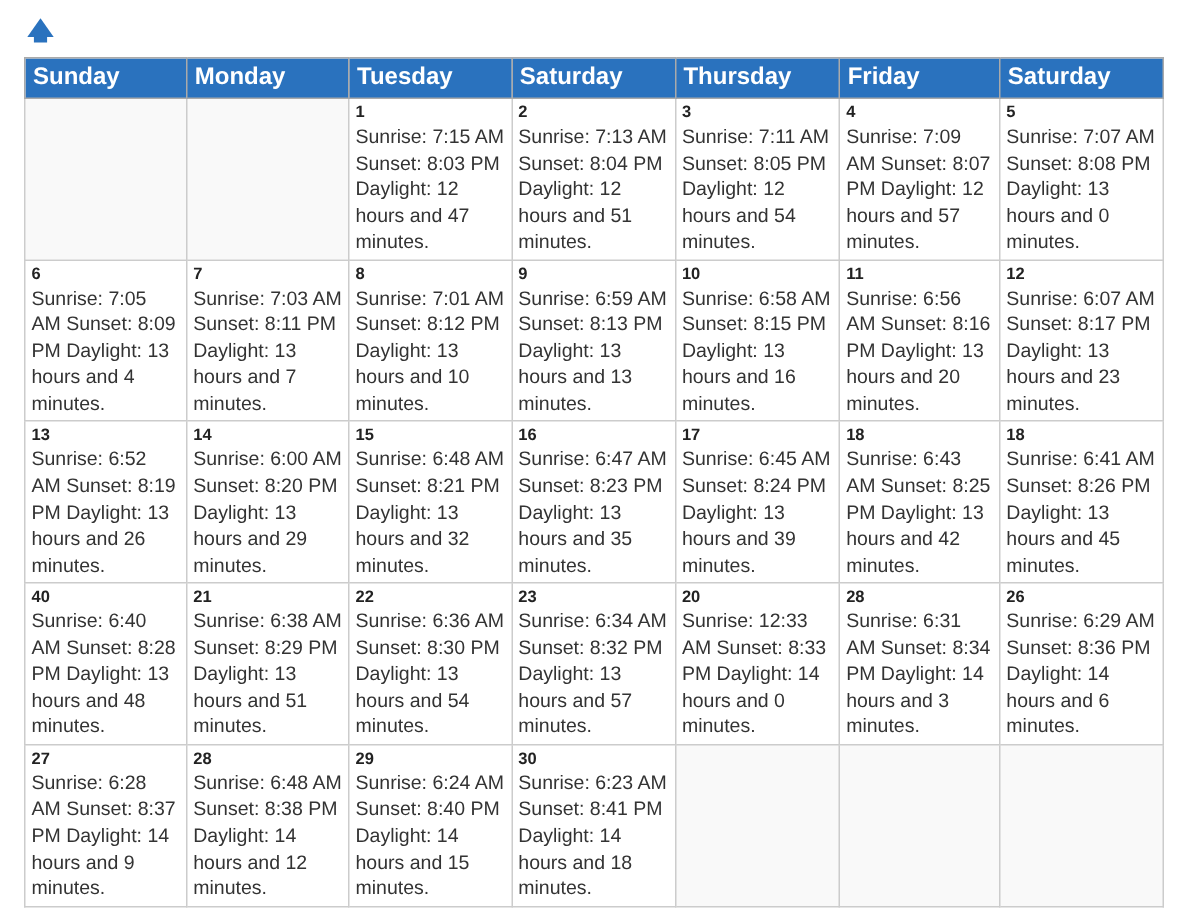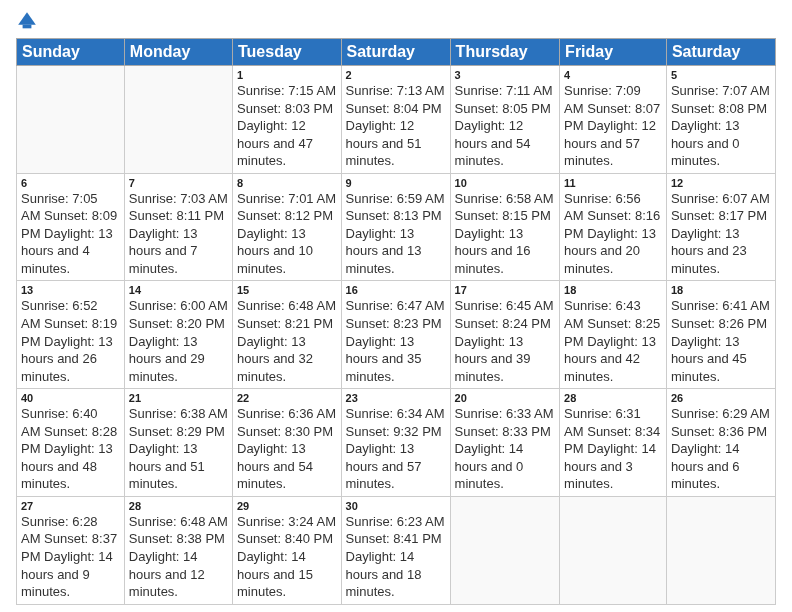--- a/index.html
+++ b/index.html
@@ -263,26 +263,26 @@
           </td>
           <td>
             <span class="day-num">22</span>
             <div class="day-info">Sunrise: 6:36 AM
 Sunset: 8:30 PM
 Daylight: 13 hours and 54 minutes.</div>
           </td>
           <td>
             <span class="day-num">23</span>
             <div class="day-info">Sunrise: 6:34 AM
-Sunset: 9:32 PM
+Sunset: 8:32 PM
 Daylight: 13 hours and 57 minutes.</div>
           </td>
           <td>
             <span class="day-num">20</span>
-            <div class="day-info">Sunrise: 6:33 AM
+            <div class="day-info">Sunrise: 12:33 AM
 Sunset: 8:33 PM
 Daylight: 14 hours and 0 minutes.</div>
           </td>
           <td>
             <span class="day-num">28</span>
             <div class="day-info">Sunrise: 6:31 AM
 Sunset: 8:34 PM
 Daylight: 14 hours and 3 minutes.</div>
           </td>
           <td>
@@ -300,21 +300,21 @@
 Daylight: 14 hours and 9 minutes.</div>
           </td>
           <td>
             <span class="day-num">28</span>
             <div class="day-info">Sunrise: 6:48 AM
 Sunset: 8:38 PM
 Daylight: 14 hours and 12 minutes.</div>
           </td>
           <td>
             <span class="day-num">29</span>
-            <div class="day-info">Sunrise: 3:24 AM
+            <div class="day-info">Sunrise: 6:24 AM
 Sunset: 8:40 PM
 Daylight: 14 hours and 15 minutes.</div>
           </td>
           <td>
             <span class="day-num">30</span>
             <div class="day-info">Sunrise: 6:23 AM
 Sunset: 8:41 PM
 Daylight: 14 hours and 18 minutes.</div>
           </td>
           <td class="empty"></td>

